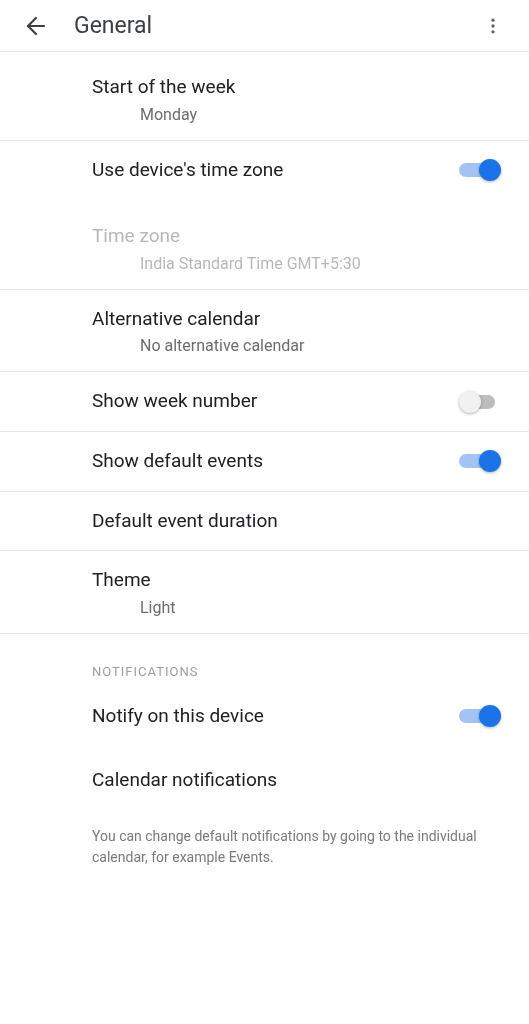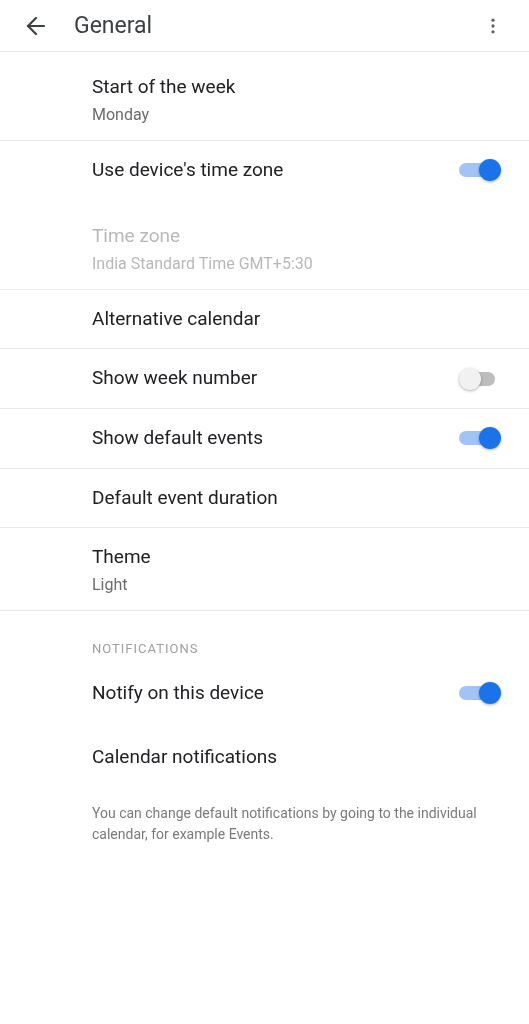--- a/index.html
+++ b/index.html
@@ -57,20 +57,21 @@
     }
     .row-title {
       font-size: 19px;
       color: #202124;
       line-height: 1.4;
     }
     .row-sub {
       font-size: 16px;
       color: #6c6c6c;
       margin-top: 4px;
+      margin-left: 48px;
     }
     .row.disabled .row-title {
       color: #b8b8b8;
     }
     .row.disabled .row-sub {
       color: #b8b8b8;
     }
     .group-no-top-gap {
       padding-top: 20px;
     }
@@ -181,20 +182,21 @@
     <div class="row-text">
       <div class="row-title">Time zone</div>
       <div class="row-sub">India Standard Time  GMT+5:30</div>
     </div>
   </div>
 </div>
 
 <div class="row">
   <div class="row-text">
     <div class="row-title">Alternative calendar</div>
+    <div class="row-sub">No alternative calendar</div>
   </div>
 </div>
 
 <div class="row">
   <div class="row-text">
     <div class="row-title">Show week number</div>
   </div>
   <div class="switch off">
     <div class="switch-track"></div>
     <div class="switch-thumb"></div>

